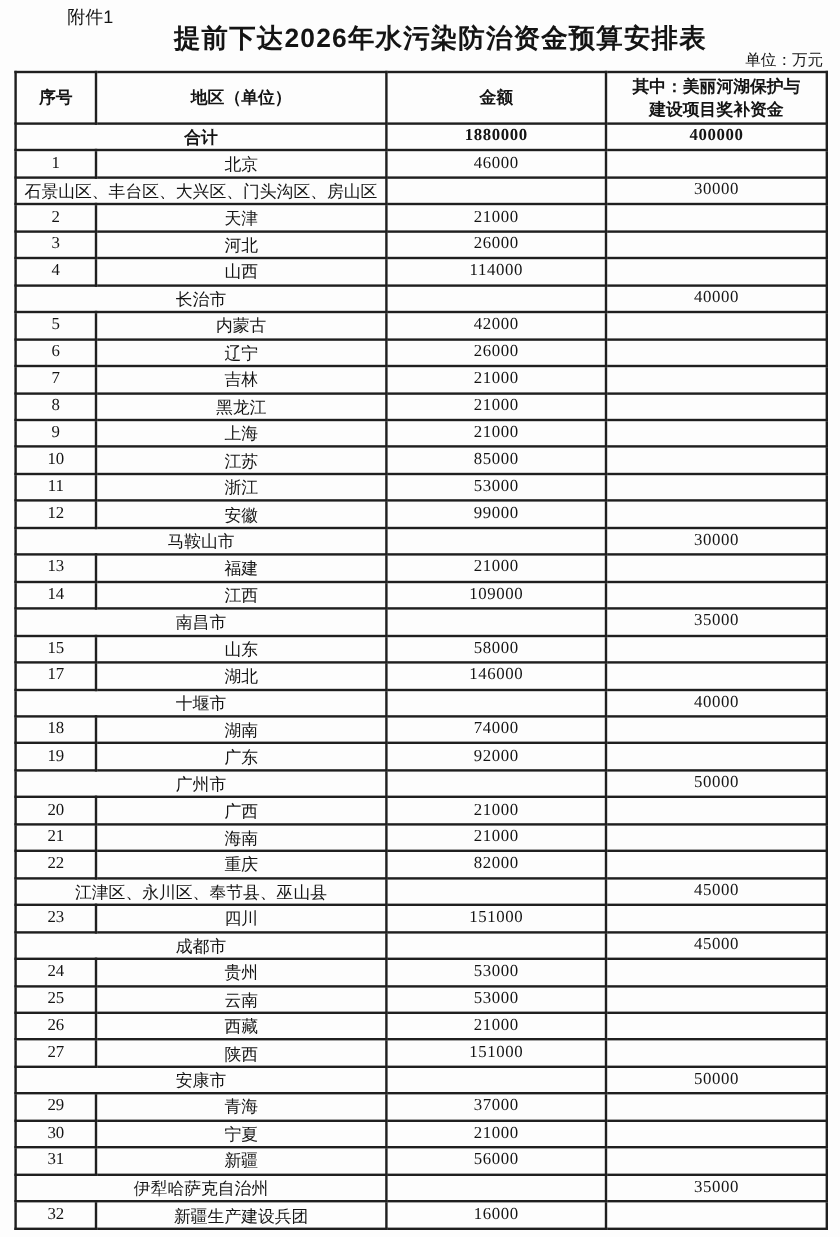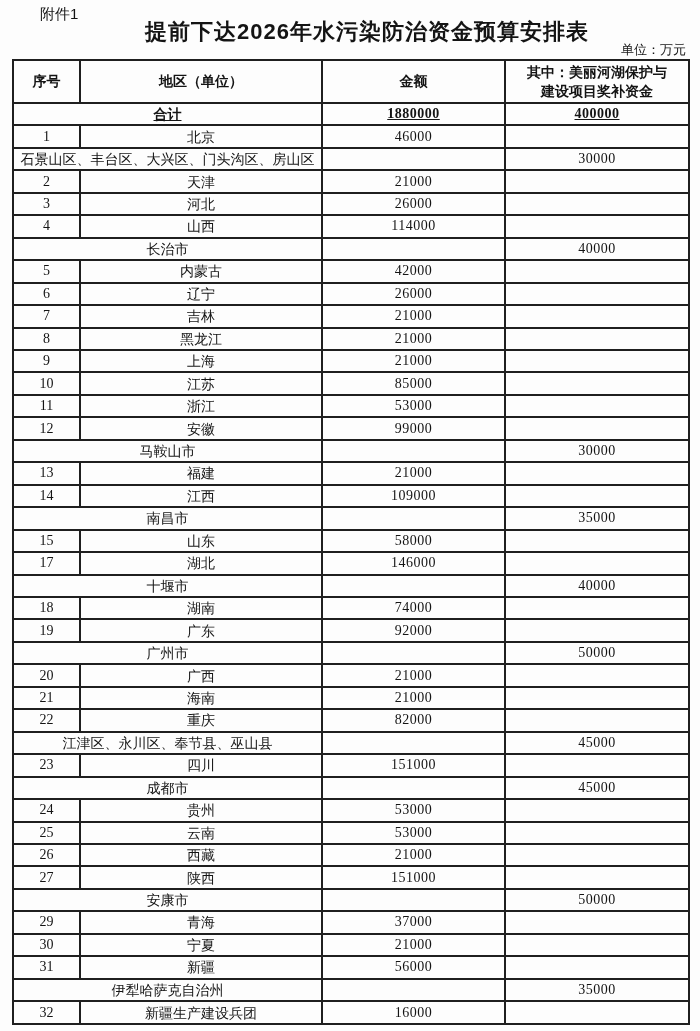--- a/index.html
+++ b/index.html
@@ -5,21 +5,21 @@
   html, body { margin: 0; padding: 0; }
   body {
     width: 700px; height: 1031px;
     background: #fdfdfd;
     color: #141414;
     font-family: "Liberation Sans", sans-serif;
     overflow: hidden;
   }
   .page { position: relative; width: 700px; height: 1031px; }
   .attachment {
-    position: absolute; left: 40px; top: 5px;
+    position: absolute; left: 56px; top: 5px;
     font-size: 15px;
   }
   .title {
     position: absolute; top: 17px; left: 0; width: 100%;
     margin: 0; text-align: center;
     font-size: 22px; font-weight: bold; letter-spacing: 1px; padding-left: 17px;
   }
   .unit-note {
     position: absolute; top: 41px; right: 14px;
     font-size: 13px;
@@ -45,21 +45,21 @@
     white-space: normal;
     padding: 0 20px;
     line-height: 1.3;
   }
   .num {
     font-family: "Liberation Serif", serif;
     font-size: 15px;
     letter-spacing: 0.5px;
   }
   .serial { font-family: "Liberation Serif", serif; font-size: 15px; }
-  .total-row td { font-weight: bold; text-decoration: underline; }
+  .total-row td { font-weight: bold; }
   .sub-cell {
     text-align: left;
     padding-left: 71px;
     font-size: 12px;
   }
 </style>
 </head>
 <body>
 
 <div class="page">

